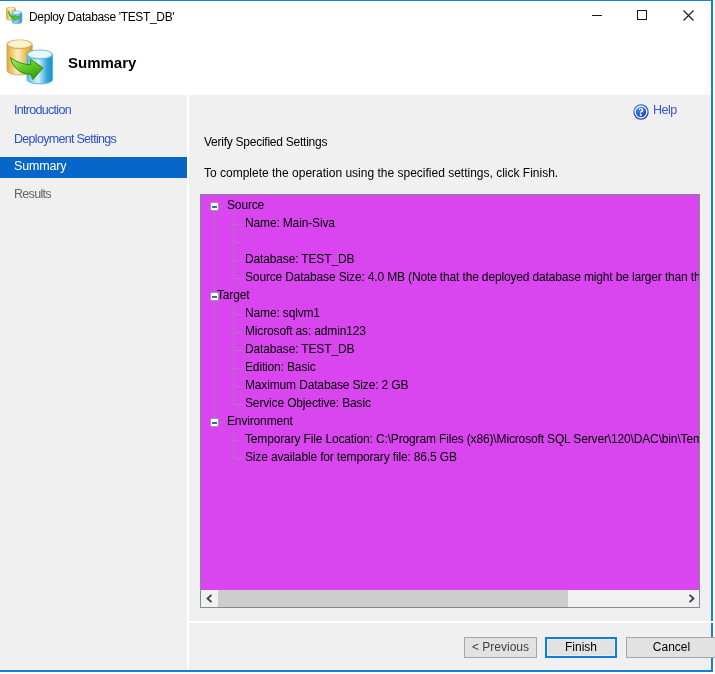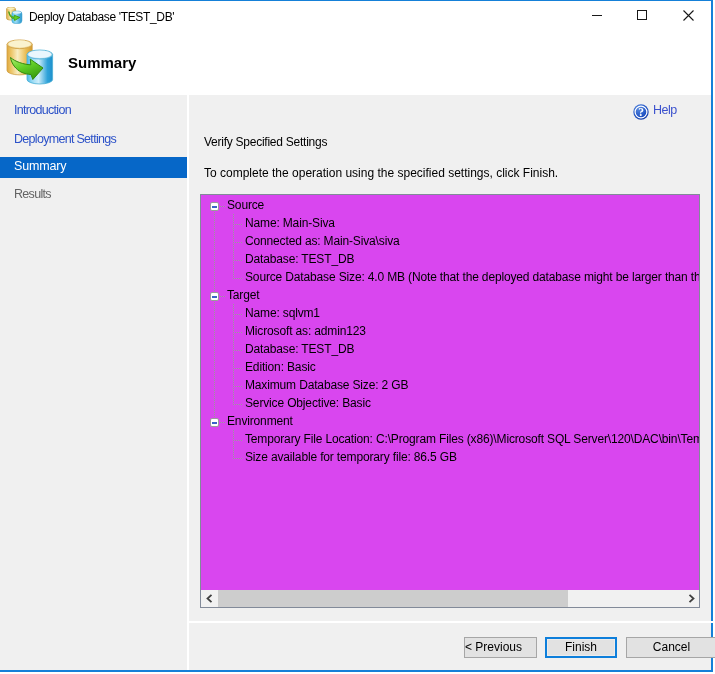--- a/index.html
+++ b/index.html
@@ -106,28 +106,27 @@
 <div class="abs" style="left:200px;top:194px;width:500px;height:414px;border:1px solid #828a99;background:#d946ef;overflow:hidden">
   <div id="tree" class="abs" style="left:0;top:0;width:498px;height:395px;overflow:hidden">
       <div class="abs dotv" style="left:13px;top:17px;height:81px"></div>
       <div class="abs dotv" style="left:13px;top:107px;height:117px"></div>
       <div class="mbox" style="left:9px;top:7px"></div>
       <div class="abs doth" style="left:19px;top:11px;width:5px"></div>
       <div class="trow" style="left:26px;top:3px">Source</div>
       <div class="abs doth" style="left:32px;top:29px;width:10px"></div>
       <div class="trow" style="left:44px;top:21px">Name: Main-Siva</div>
       <div class="abs doth" style="left:32px;top:47px;width:10px"></div>
-      <div class="trow" style="left:44px;top:39px">Connected as: Main-Siva\siva</div>
       <div class="abs doth" style="left:32px;top:65px;width:10px"></div>
       <div class="trow" style="left:44px;top:57px">Database: TEST_DB</div>
       <div class="abs doth" style="left:32px;top:83px;width:10px"></div>
       <div class="trow" style="left:44px;top:75px">Source Database Size: 4.0 MB (Note that the deployed database might be larger than the source database.)</div>
       <div class="mbox" style="left:9px;top:97px"></div>
       <div class="abs doth" style="left:19px;top:101px;width:5px"></div>
-      <div class="trow" style="left:26px;top:93px">Target</div>
+      <div class="trow" style="left:16px;top:93px">Target</div>
       <div class="abs doth" style="left:32px;top:119px;width:10px"></div>
       <div class="trow" style="left:44px;top:111px">Name: sqlvm1</div>
       <div class="abs doth" style="left:32px;top:137px;width:10px"></div>
       <div class="trow" style="left:44px;top:129px">Microsoft as: admin123</div>
       <div class="abs doth" style="left:32px;top:155px;width:10px"></div>
       <div class="trow" style="left:44px;top:147px">Database: TEST_DB</div>
       <div class="abs doth" style="left:32px;top:173px;width:10px"></div>
       <div class="trow" style="left:44px;top:165px">Edition: Basic</div>
       <div class="abs doth" style="left:32px;top:191px;width:10px"></div>
       <div class="trow" style="left:44px;top:183px">Maximum Database Size: 2 GB</div>
@@ -150,15 +149,15 @@
         <path d="M6.5 0.8 L2.5 4.5 L6.5 8.2" fill="none" stroke="#3f3f3f" stroke-width="1.8"></path>
       </svg>
     <div class="abs" style="left:17px;top:0;width:350px;height:17px;background:#cdcdcd"></div>
     <svg class="abs" style="left:486px;top:4px" width="9" height="9" viewBox="0 0 9 9">
         <path d="M2.5 0.8 L6.5 4.5 L2.5 8.2" fill="none" stroke="#3f3f3f" stroke-width="1.8"></path>
       </svg>
   </div>
 </div>
 
 <div class="abs" style="left:189px;top:621px;width:524px;height:2px;background:#ffffff"></div>
-<div class="abs" style="left:464px;top:637px;width:73px;height:21px;background:#e2e2e2;border:1px solid #a6a6a6;font-size:12px;color:#000000;text-align:left;line-height:19px">&lt; Previous</div>
+<div class="abs" style="left:464px;top:637px;width:73px;height:21px;background:#e2e2e2;border:1px solid #a6a6a6;font-size:12px;color:#404040;text-align:center;line-height:19px">&lt; Previous</div>
 <div class="abs" style="left:545px;top:637px;width:72px;height:21px;background:#e2e2e2;border:2px solid #0e7fdb;box-shadow:inset 0 0 0 1px #ececec;font-size:12px;color:#000;text-align:center;line-height:17px">Finish</div>
 <div class="abs" style="left:626px;top:637px;width:91px;height:21px;background:#e2e2e2;border:1px solid #a6a6a6;font-size:12px;color:#000;text-align:center;line-height:19px">Cancel</div>
 
 </body></html>

